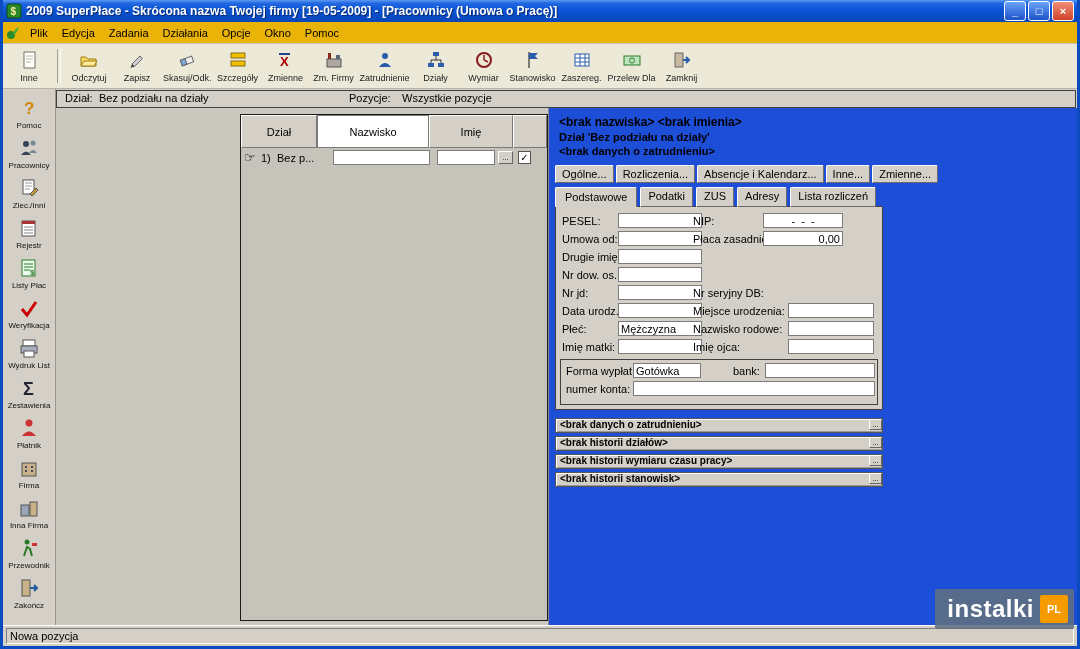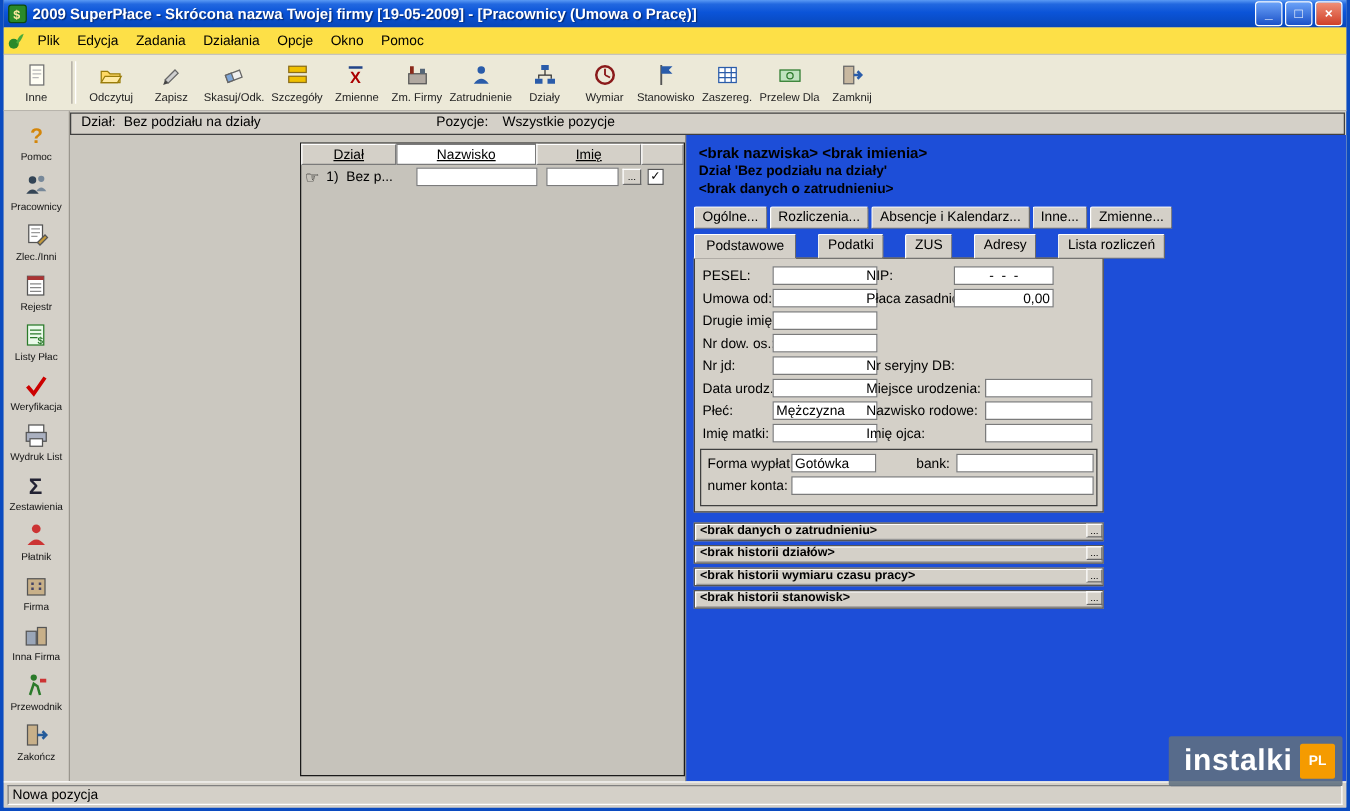--- a/index.html
+++ b/index.html
@@ -12,21 +12,21 @@
     background:linear-gradient(180deg,#5A9AF4 0%,#2268E0 15%,#0B54D8 45%,#0846B8 100%);}
   .appico{width:16px;height:16px;flex:0 0 16px;}
   .title{flex:1;color:#fff;font-weight:bold;font-size:12px;white-space:nowrap;overflow:hidden;
     text-shadow:1px 1px 1px #05276b;}
   .winbtns{display:flex;gap:2px;}
   .wb{width:20px;height:18px;border-radius:3px;border:1px solid #fff;color:#fff;font-size:11px;
     font-weight:bold;display:flex;align-items:center;justify-content:center;
     background:linear-gradient(180deg,#6AA2F8,#1C52C8);cursor:default;}
   .wb.close{background:linear-gradient(180deg,#F09078,#D04028);}
   
-  .menubar{height:21px;flex:0 0 21px;background:#fde047;display:flex;align-items:center;
+  .menubar{height:21px;flex:0 0 21px;background:#eab308;display:flex;align-items:center;
     padding:0 2px;font-size:11px;border-bottom:1px solid #C6C3BB;gap:0;}
   .mdiico{width:16px;height:16px;margin-right:2px;}
   .mi{padding:2px 7px;}
   
   .toolbar{height:42px;flex:0 0 42px;background:#ECE9D8;border-bottom:1px solid #B8B4AC;
     display:flex;align-items:stretch;padding:1px 2px;}
   .tbtn{min-width:44px;padding:0 1px;display:flex;flex-direction:column;align-items:center;
     justify-content:center;gap:1px;font-size:9px;color:#222;border:1px solid transparent;}
   .tbtn svg{width:20px;height:20px;}
   .tlbl{white-space:nowrap;}
@@ -40,21 +40,21 @@
   .sbi svg{width:22px;height:22px;}
   .contentcol{flex:1;display:flex;flex-direction:column;min-width:0;justify-content:center;}
   .filterbar{height:16px;flex:0 0 16px;margin:1px 1px 0 0;background:#D4D0C8;
     border:1px solid #404040;position:relative;font-size:11px;line-height:14px;}
   .fbl{position:absolute;top:0;}
   .fb-l1{left:8px;}.fb-v1{left:42px;}.fb-l2{left:292px;}.fb-v2{left:345px;}
   .content{flex:1;position:relative;background:#CBC8C0;overflow:hidden;}
   
   .gridpanel{position:absolute;left:184px;top:6px;width:306px;bottom:4px;
     background:#C6C3BB;border:1px solid #1a1a1a;}
-  .ghead{display:flex;height:17px;text-decoration:underline;}
+  .ghead{display:flex;height:33px;}
   .gh{font-size:11px;display:flex;align-items:center;justify-content:center;background:#D4D0C8;
     border:1px solid;border-color:#fff #7a7a7a #7a7a7a #fff;box-sizing:border-box;}
   .gh.c1{width:76px;}
   .gh.c2{width:112px;background:#fff;border-color:#7a7a7a;}
   .gh.c3{width:84px;}
   .gh.rest{flex:1;}
   .grow{position:relative;height:20px;font-size:11px;}
   .hand{position:absolute;left:3px;top:2px;font-size:13px;}
   .gidx{position:absolute;left:20px;top:4px;}
   .gdzial{position:absolute;left:36px;top:4px;}
@@ -68,21 +68,21 @@
   .chk{position:absolute;left:277px;top:3px;width:13px;height:13px;background:#fff;
     border:1px solid #555;font-size:10px;line-height:11px;text-align:center;box-sizing:border-box;}
   
   .detail{position:absolute;left:492px;top:0;right:0;bottom:0;background:#1d4ed8;
     border-left:1px solid #8a8a8a;padding:4px 6px;}
   .dh1{font-size:12px;font-weight:bold;margin:3px 0 2px 4px;}
   .dh2,.dh3{font-size:11px;font-weight:bold;margin:2px 0 2px 4px;}
   .tabrow{display:flex;gap:2px;margin-top:8px;}
   .tab{font-size:11px;padding:2px 6px;background:#D4D0C8;border:1px solid;
     border-color:#fff #6a6a6a #6a6a6a #fff;border-radius:2px 2px 0 0;white-space:nowrap;}
-  .subtabrow{display:flex;gap:17px;margin-top:4px;}
+  .subtabrow{display:flex;gap:3px;margin-top:4px;}
   .subtab{font-size:11px;padding:2px 7px;background:#D4D0C8;border:1px solid;
     border-color:#fff #6a6a6a #6a6a6a #fff;border-radius:2px 2px 0 0;}
   .subtab.active{font-weight:normal;border-bottom-color:#D4D0C8;padding:3px 9px;}
   .formbox{width:328px;box-sizing:border-box;border:1px solid #404040;background:#D4D0C8;
     padding:5px 4px 4px;margin-top:-1px;}
   .frow{position:relative;height:18px;}
   .fl{position:absolute;top:3px;font-size:11px;white-space:nowrap;}
   .fi{position:absolute;top:1px;}
   .p-l0{left:2px;}.p-i0{left:58px;width:84px;}
   .p-l1{left:133px;}.p-i1{left:203px;width:80px;}.p-i1w{left:228px;width:86px;}

